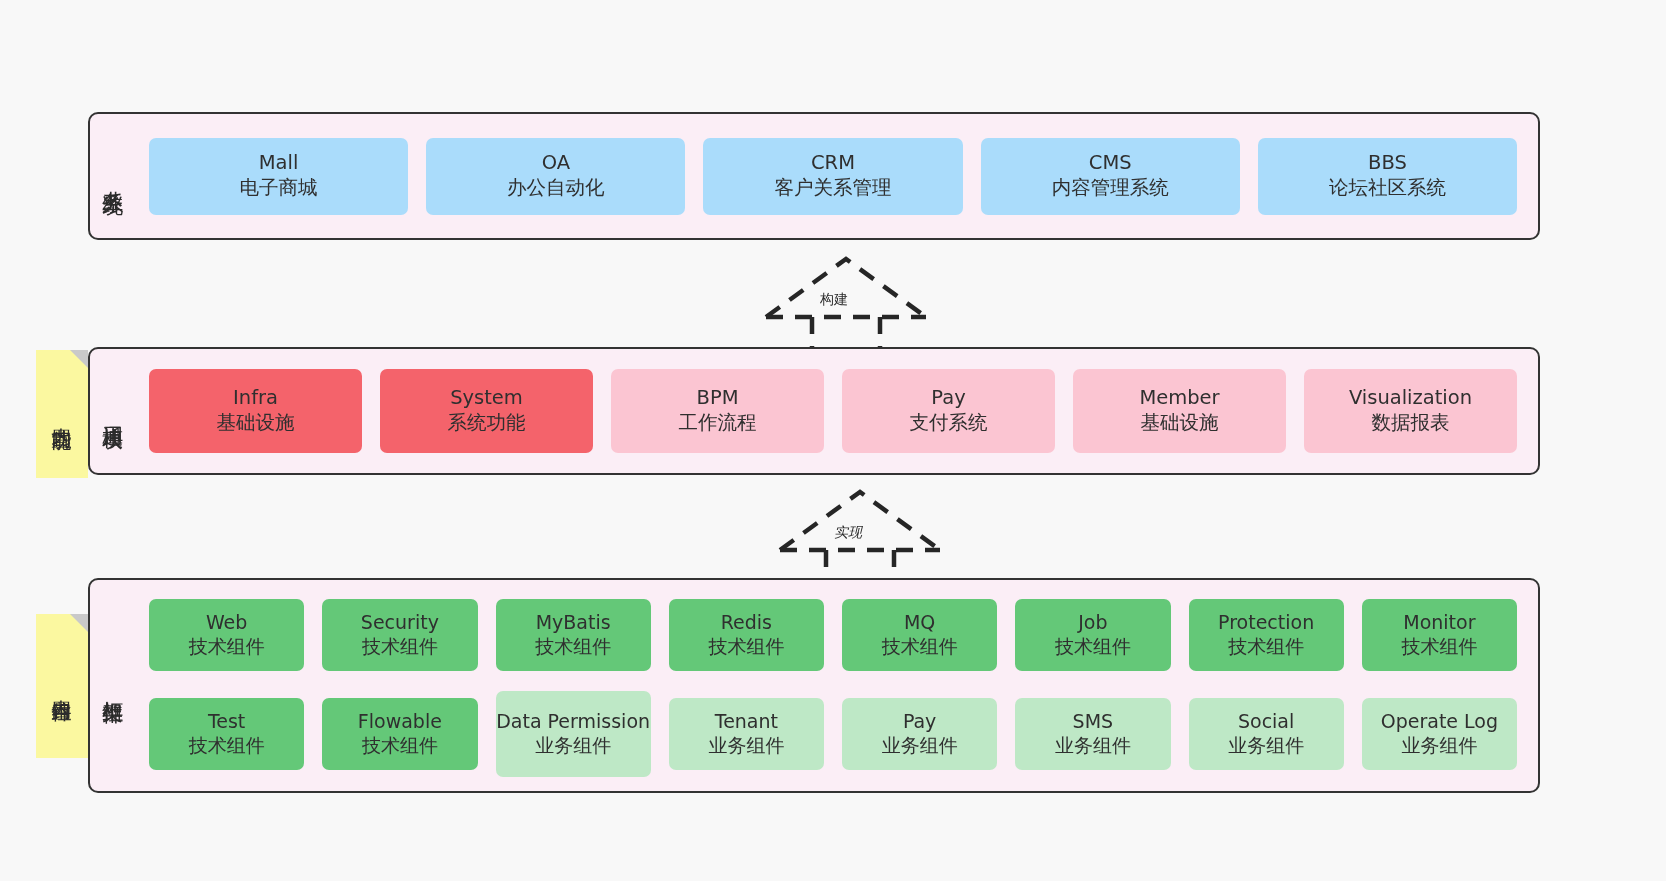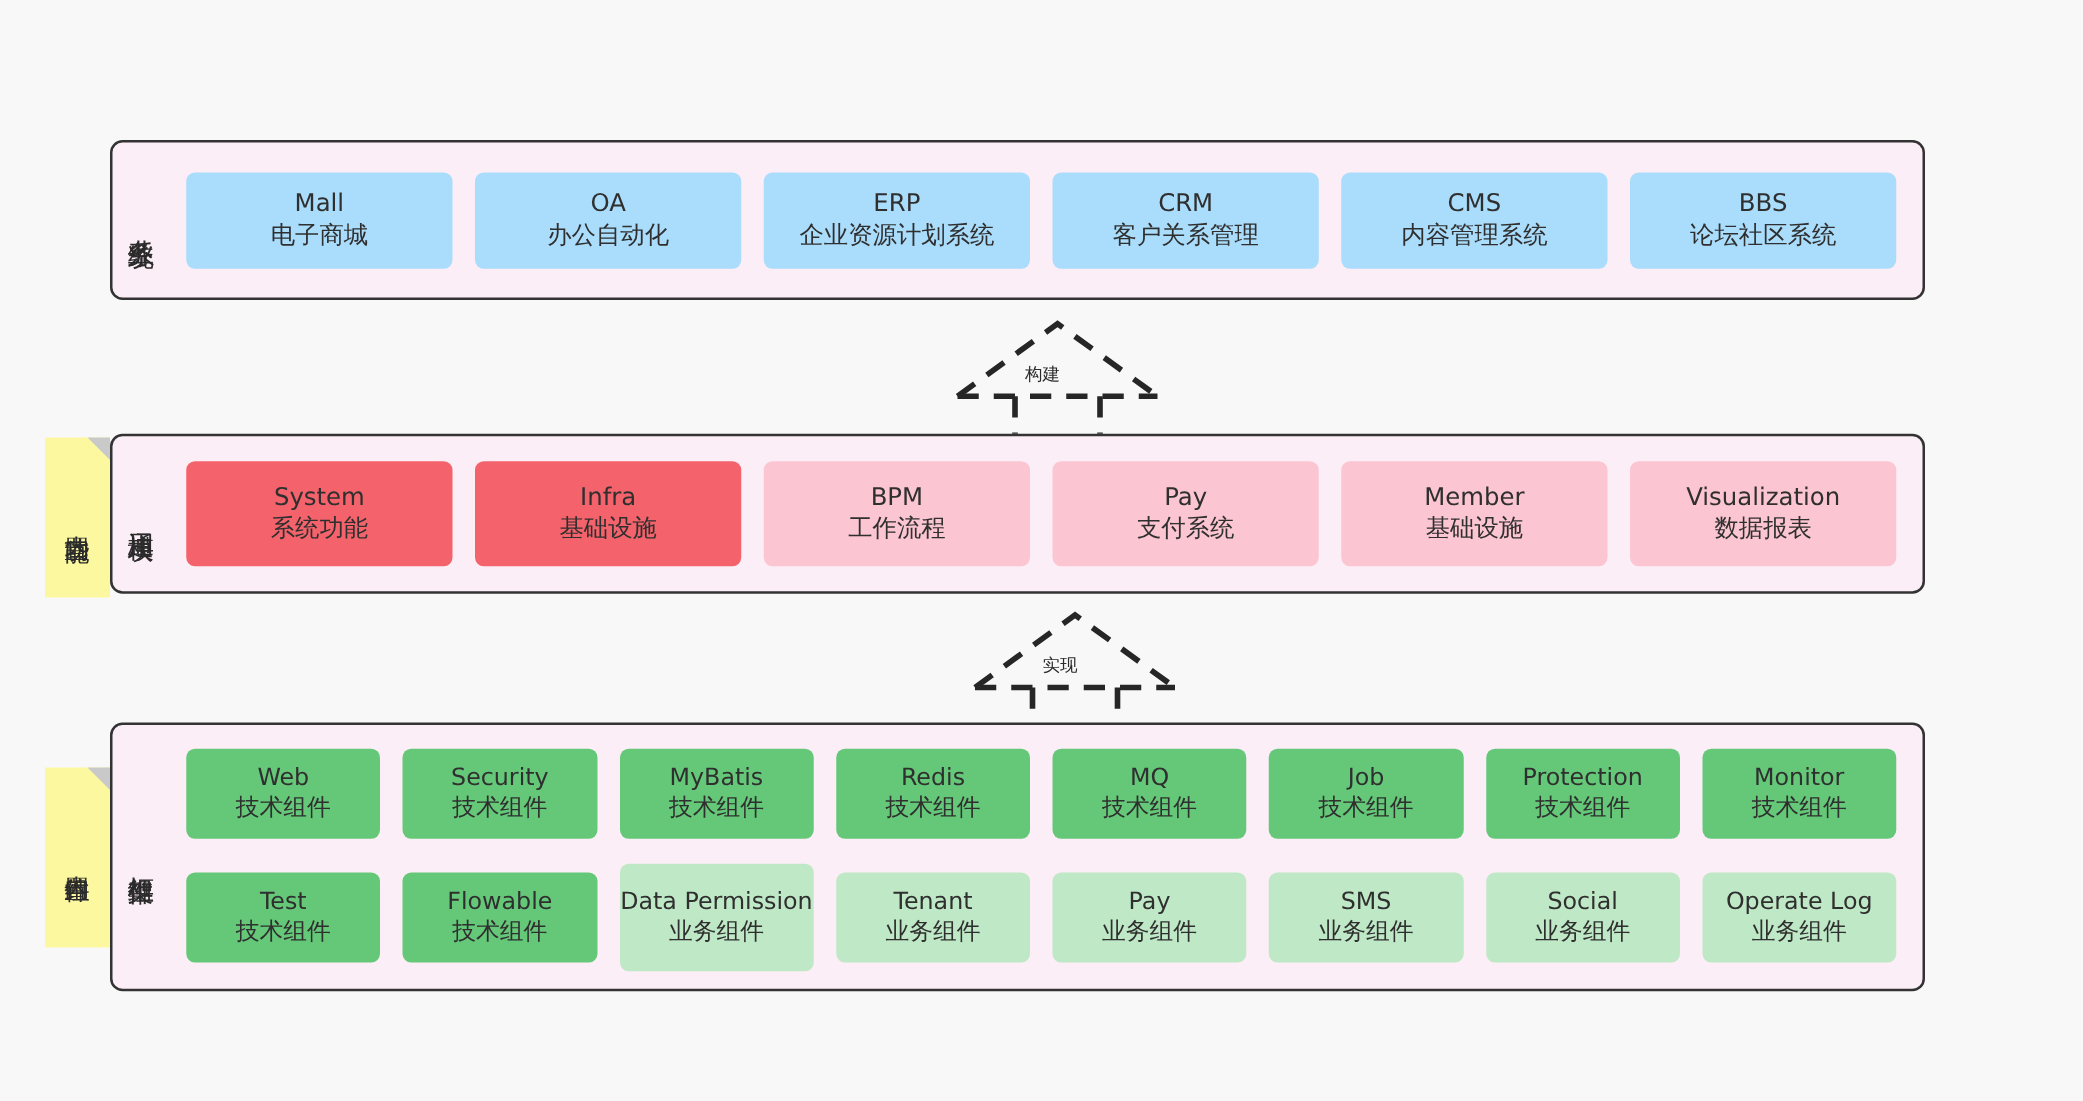--- a/index.html
+++ b/index.html
@@ -121,21 +121,21 @@
     position: absolute;
     font-size: 14px;
     color: #2b2b2b;
     background: #f8f8f8;
     padding: 0 2px;
     white-space: nowrap;
     user-select: none;
   }
   #arrow-build   { left: 756px; top: 255px; width: 180px; height: 92px; }
   #arrow-build .arrow-label   { left: 62px; top: 36px; }
-  #arrow-implement { left: 770px; top: 488px; width: 180px; height: 92px; }
+  #arrow-implement { left: 770px; top: 488px; width: 180px; height: 92px; font-style: italic; }
   #arrow-implement .arrow-label { left: 62px; top: 36px; }
 </style>
 </head>
 <body>
 
 <div id="canvas">
 
   <div class="layer" id="layer-business">
     <div class="layer-title">业务系统</div>
     <div class="layer-body">
@@ -144,24 +144,20 @@
         <div class="card c-blue">
           <div class="t1">Mall</div>
           <div class="t2">电子商城</div>
         </div>
 
         <div class="card c-blue">
           <div class="t1">OA</div>
           <div class="t2">办公自动化</div>
         </div>
 
-        <div class="card c-blue">
-          <div class="t1">ERP</div>
-          <div class="t2">企业资源计划系统</div>
-        </div>
 
         <div class="card c-blue">
           <div class="t1">CRM</div>
           <div class="t2">客户关系管理</div>
         </div>
 
         <div class="card c-blue">
           <div class="t1">CMS</div>
           <div class="t2">内容管理系统</div>
         </div>
@@ -189,27 +185,27 @@
     <span class="fold"></span>
     <span>内置功能</span>
   </div>
 
   <div class="layer" id="layer-common">
     <div class="layer-title">通用模块</div>
     <div class="layer-body">
       <div class="row">
 
         <div class="card c-red">
+          <div class="t1">Infra</div>
+          <div class="t2">基础设施</div>
+        </div>
+
+        <div class="card c-red">
           <div class="t1">System</div>
           <div class="t2">系统功能</div>
-        </div>
-
-        <div class="card c-red">
-          <div class="t1">Infra</div>
-          <div class="t2">基础设施</div>
         </div>
 
         <div class="card c-pink">
           <div class="t1">BPM</div>
           <div class="t2">工作流程</div>
         </div>
 
         <div class="card c-pink">
           <div class="t1">Pay</div>
           <div class="t2">支付系统</div>

